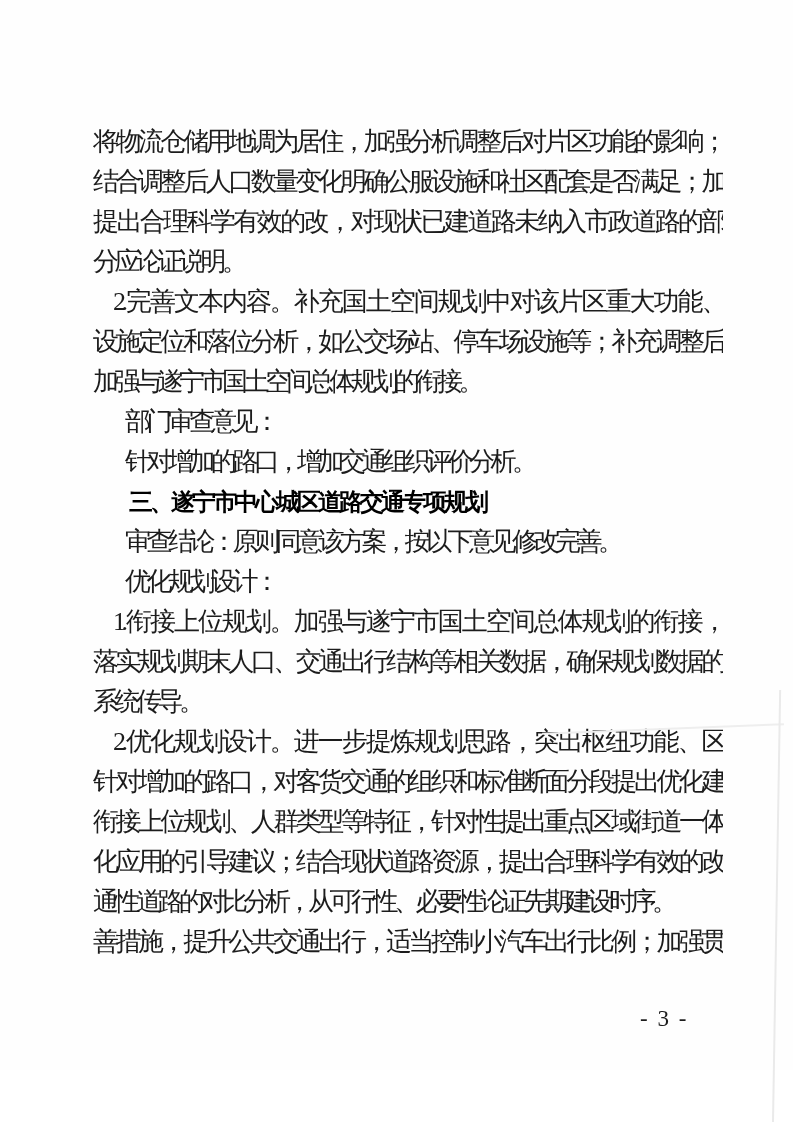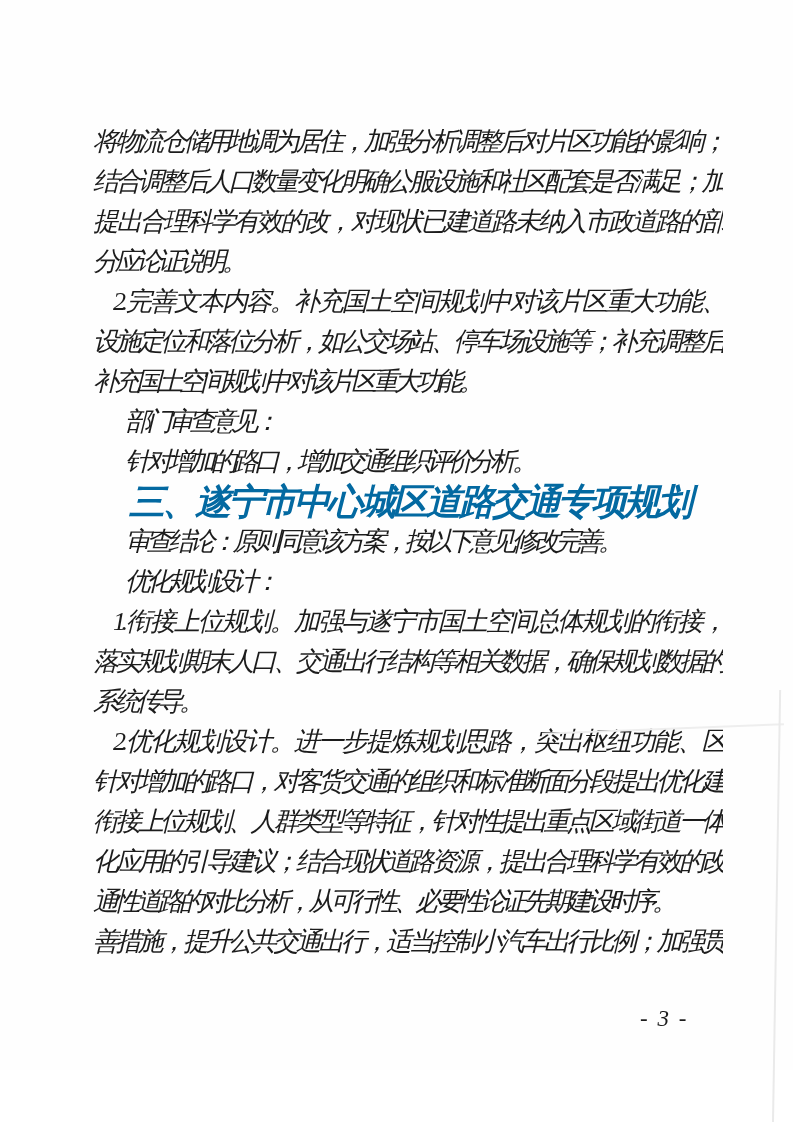--- a/index.html
+++ b/index.html
@@ -7,21 +7,20 @@
     width: 793px; height: 1122px;
     background: #ffffff;
     position: relative;
     overflow: hidden;
     font-family: "Liberation Serif", serif;
   }
   .page {
     position: absolute; left: 0; top: 0;
     width: 793px; height: 1070px;
     background: #fefefe;
-    font-style: italic;
   }
   .doc-body {
     position: absolute;
     left: 93px; top: 122px;
     width: 630px;
   }
   .line {
     height: 40px;
     line-height: 40px;
     font-size: 26px;
@@ -35,23 +34,23 @@
   }
   .line.fill {
     text-align-last: justify;
   }
   .indent-num  { text-indent: 20px; }
   .indent-1    { text-indent: 32px; }
   .heading {
     text-indent: 36px;
     font-family: "Liberation Sans", sans-serif;
     font-weight: 700;
-    font-size: 36px;
+    font-size: 24px;
     letter-spacing: -3px;
-    color: #0369a1;
+    color: #000000;
   }
   .page-number {
     position: absolute;
     left: 640px; top: 1006px;
     font-size: 23px;
     letter-spacing: 2px;
     color: #1c1c1c;
     font-family: "Liberation Serif", serif;
   }
   
@@ -76,21 +75,21 @@
 
 <div class="page">
 
   <div class="doc-body">
     <div class="line fill">将物流仓储用地调为居住，加强分析调整后对片区功能的影响；</div>
     <div class="line fill">结合调整后人口数量变化明确公服设施和社区配套是否满足；加</div>
     <div class="line fill">提出合理科学有效的改，对现状已建道路未纳入市政道路的部</div>
     <div class="line">分应论证说明。</div>
     <div class="line fill indent-num">2.完善文本内容。补充国土空间规划中对该片区重大功能、</div>
     <div class="line fill">设施定位和落位分析，如公交场站、停车场设施等；补充调整后</div>
-    <div class="line">补充国土空间规划中对该片区重大功能。</div>
+    <div class="line">加强与遂宁市国土空间总体规划的衔接。</div>
     <div class="line indent-1">部门审查意见：</div>
     <div class="line indent-1">针对增加的路口，增加交通组织评价分析。</div>
     <div class="line heading">三、遂宁市中心城区道路交通专项规划</div>
     <div class="line indent-1">审查结论：原则同意该方案，按以下意见修改完善。</div>
     <div class="line indent-1">优化规划设计：</div>
     <div class="line fill indent-num">1.衔接上位规划。加强与遂宁市国土空间总体规划的衔接，</div>
     <div class="line fill">落实规划期末人口、交通出行结构等相关数据，确保规划数据的</div>
     <div class="line">系统传导。</div>
     <div class="line fill indent-num">2.优化规划设计。进一步提炼规划思路，突出枢纽功能、区</div>
     <div class="line fill">针对增加的路口，对客货交通的组织和标准断面分段提出优化建议；</div>

